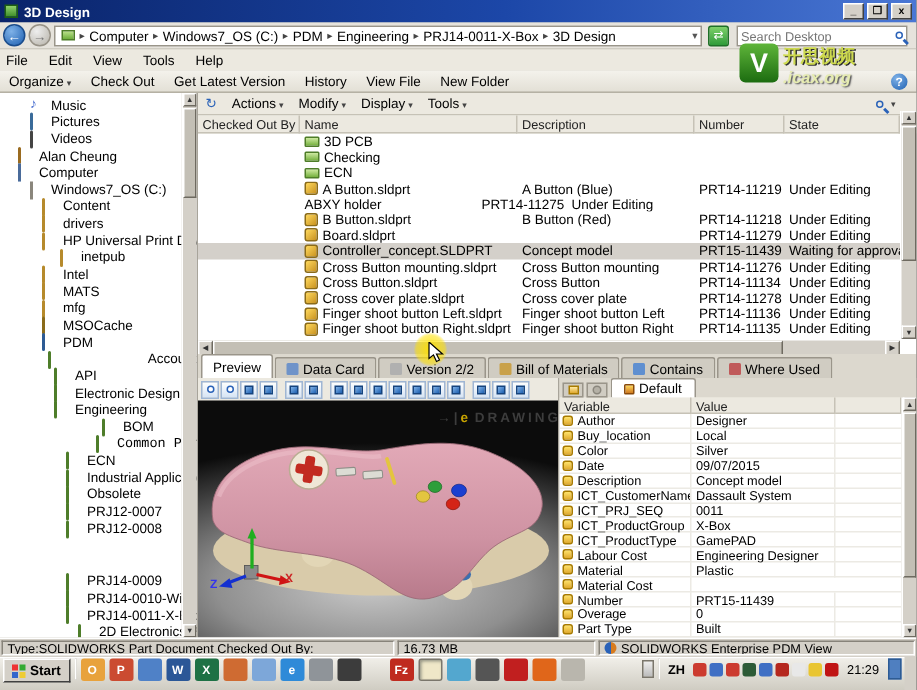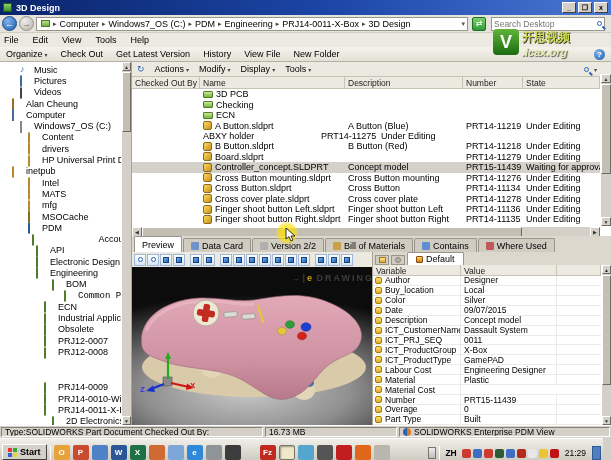--- a/index.html
+++ b/index.html
@@ -155,21 +155,21 @@
 
   
   .statusbar{position:absolute;left:0;top:425px;width:611px;height:13px;background:#d4d0c8;
     display:flex;font-size:8.5px;border-top:1px solid #fff;}
   .spane{border:1px solid;border-color:#87837a #fff #fff #87837a;margin:1px;
     padding:0 3px;display:flex;align-items:center;white-space:nowrap;overflow:hidden;gap:3px;}
   .sp0{width:262px;}.sp1{width:132px;}.sp2{flex:1;}
   .pdmico{width:8px;height:8px;border-radius:50%;background:conic-gradient(#d87b1e 0 50%,#2a62b8 50% 100%);flex:none;}
   .taskbar{position:absolute;left:0;top:438px;width:603px;height:22px;
     background:linear-gradient(#f0eee8,#cfccc2);border-top:1px solid #fff;
-    display:flex;align-items:flex-end;padding:0 2px;gap:3px;}
+    display:flex;align-items:flex-start;padding:0 2px;gap:3px;}
   .startbtn{height:16px;display:flex;align-items:center;gap:3px;background:#d4d0c8;
     border:1px solid;border-color:#fff #404040 #404040 #fff;padding:0 5px;font-weight:bold;font-size:9px;}
   .flag{width:9px;height:9px;display:grid;grid-template-columns:1fr 1fr;grid-template-rows:1fr 1fr;gap:1px;}
   .flag i{display:block;}
   .tsep{width:1px;height:14px;background:#9a958a;border-right:1px solid #fff;}
   .tapp{width:16px;height:15px;border-radius:2px;color:#fff;font-size:8px;font-weight:bold;
     text-align:center;line-height:15px;flex:none;}
   .tapp.active{border:1px solid #7a766c;background-color:#efe7c8 !important;box-shadow:inset 1px 1px 2px #998;}
   .tray{margin-left:auto;display:flex;align-items:center;gap:3px;}
   .tico10{width:9px;height:9px;border-radius:2px;flex:none;}
@@ -286,21 +286,21 @@
           <span class="tlabel">Content</span>
         </div>
         <div class="trow" style="padding-left: 28px;">
           <span class="tico"><i class="fold"></i></span>
           <span class="tlabel">drivers</span>
         </div>
         <div class="trow" style="padding-left: 28px;">
           <span class="tico"><i class="fold"></i></span>
           <span class="tlabel">HP Universal Print Driver</span>
         </div>
-        <div class="trow" style="padding-left: 12px;">
+        <div class="trow" style="padding-left: 40px;">
           <span class="tico"><i class="fold"></i></span>
           <span class="tlabel">inetpub</span>
         </div>
         <div class="trow" style="padding-left: 28px;">
           <span class="tico"><i class="fold"></i></span>
           <span class="tlabel">Intel</span>
         </div>
         <div class="trow" style="padding-left: 28px;">
           <span class="tico"><i class="fold"></i></span>
           <span class="tlabel">MATS</span>
@@ -326,21 +326,21 @@
           <span class="tlabel">API</span>
         </div>
         <div class="trow" style="padding-left: 36px;">
           <span class="tico"><i class="fold green"></i></span>
           <span class="tlabel">Electronic Design</span>
         </div>
         <div class="trow" style="padding-left: 36px;">
           <span class="tico"><i class="fold green"></i></span>
           <span class="tlabel">Engineering</span>
         </div>
-        <div class="trow" style="padding-left: 52px;">
+        <div class="trow" style="padding-left: 68px;">
           <span class="tico"><i class="fold green"></i></span>
           <span class="tlabel">BOM</span>
         </div>
         <div class="trow" style="padding-left: 64px; font-family: Liberation Mono, monospace;">
           <span class="tico"><i class="fold green"></i></span>
           <span class="tlabel">Common Part</span>
         </div>
         <div class="trow" style="padding-left: 44px;">
           <span class="tico"><i class="fold green"></i></span>
           <span class="tlabel">ECN</span>

